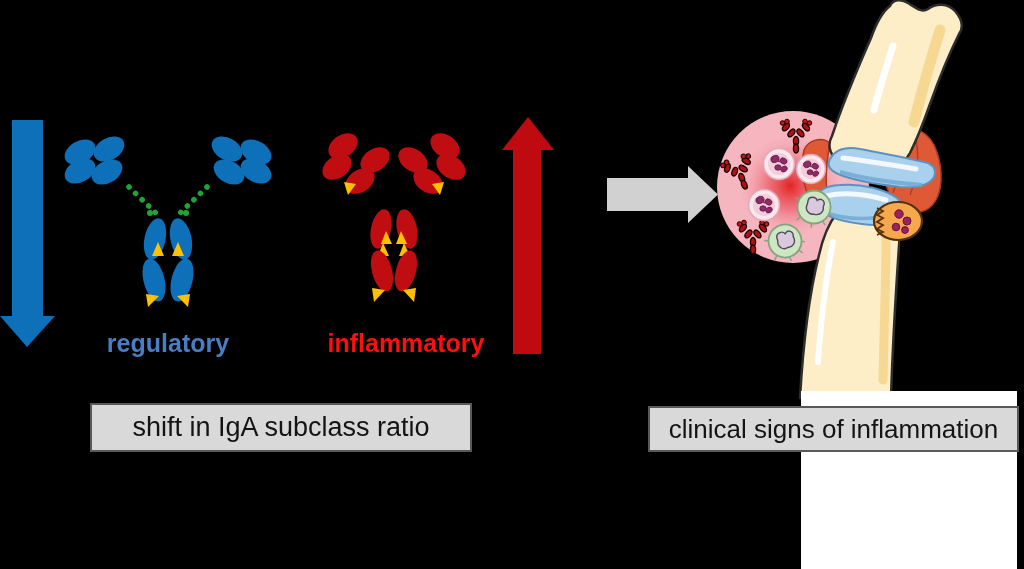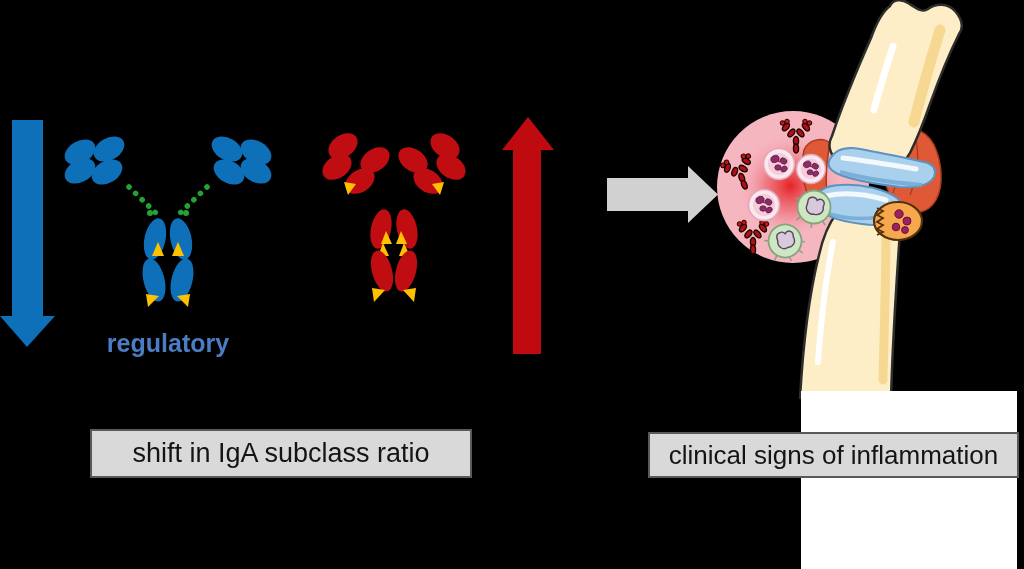--- a/index.html
+++ b/index.html
@@ -3,21 +3,21 @@
 <meta charset="utf-8">
 <style>
   html,body{margin:0;padding:0;background:#000;}
   .canvas{position:relative;width:1024px;height:569px;background:#000;overflow:hidden;
           font-family:"Liberation Sans",sans-serif;}
   .abs{position:absolute;}
   .side-label{position:absolute;font-weight:bold;font-size:25px;text-align:center;letter-spacing:0px;}
   .reg-label{left:94px;top:329px;width:148px;color:#4a7dc4;}
   .inf-label{left:316px;top:329px;width:180px;color:#fb0f0f;}
   .caption{position:absolute;background:#d9d9d9;border:2px solid #595959;color:#141414;
-           display:flex;align-items:center;justify-content:center;z-index:3;margin-top:26px;}
+           display:flex;align-items:center;justify-content:center;z-index:3;}
   .cap-left{left:90px;top:403px;width:378px;height:45px;font-size:27px;}
   .cap-right{left:648px;top:406px;width:367px;height:42px;font-size:26px;}
   .white-rect{left:801px;top:391px;width:216px;height:178px;background:#ffffff;z-index:2;}
   svg{display:block;}
 </style>
 </head>
 <body>
 
 <div class="canvas">
 
@@ -207,17 +207,18 @@
         <circle cx="9" cy="0" r="4"></circle>
         <circle cx="-2" cy="6" r="3.8"></circle>
         <circle cx="7" cy="9" r="3.4"></circle>
       </g>
     </g>
   </svg>
 
   <div class="abs white-rect"></div>
 
   <div class="side-label reg-label">regulatory</div>
+  <div class="side-label inf-label">inflammatory</div>
 
   <div class="caption cap-left">shift in IgA subclass ratio</div>
   <div class="caption cap-right">clinical signs of inflammation</div>
 
 </div>
 
 </body></html>

